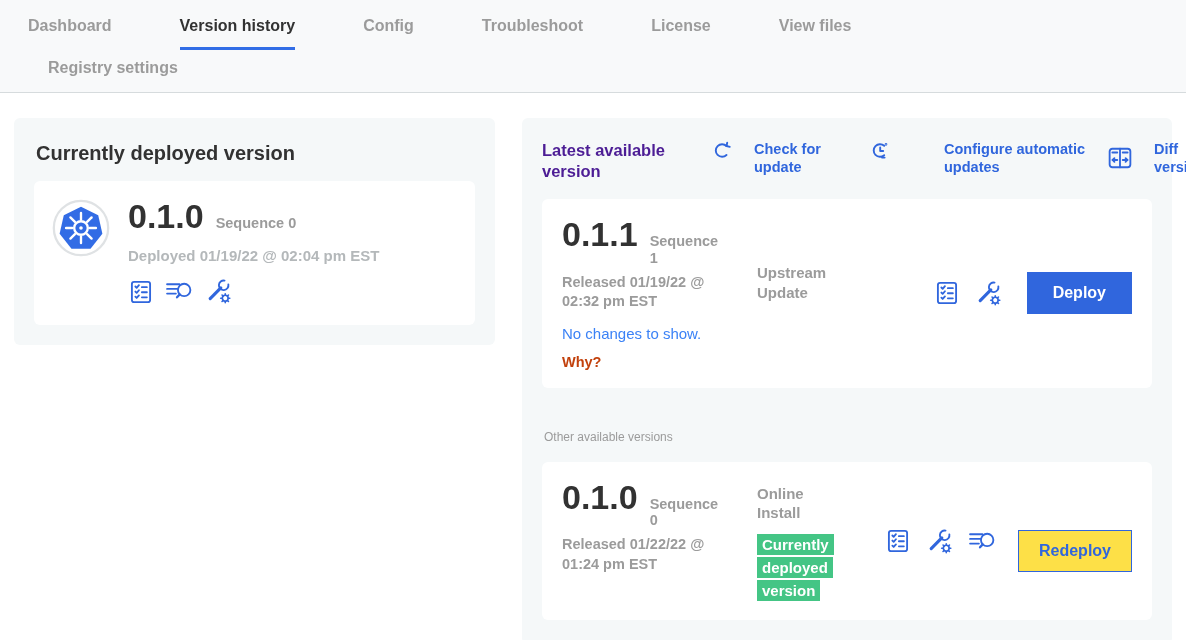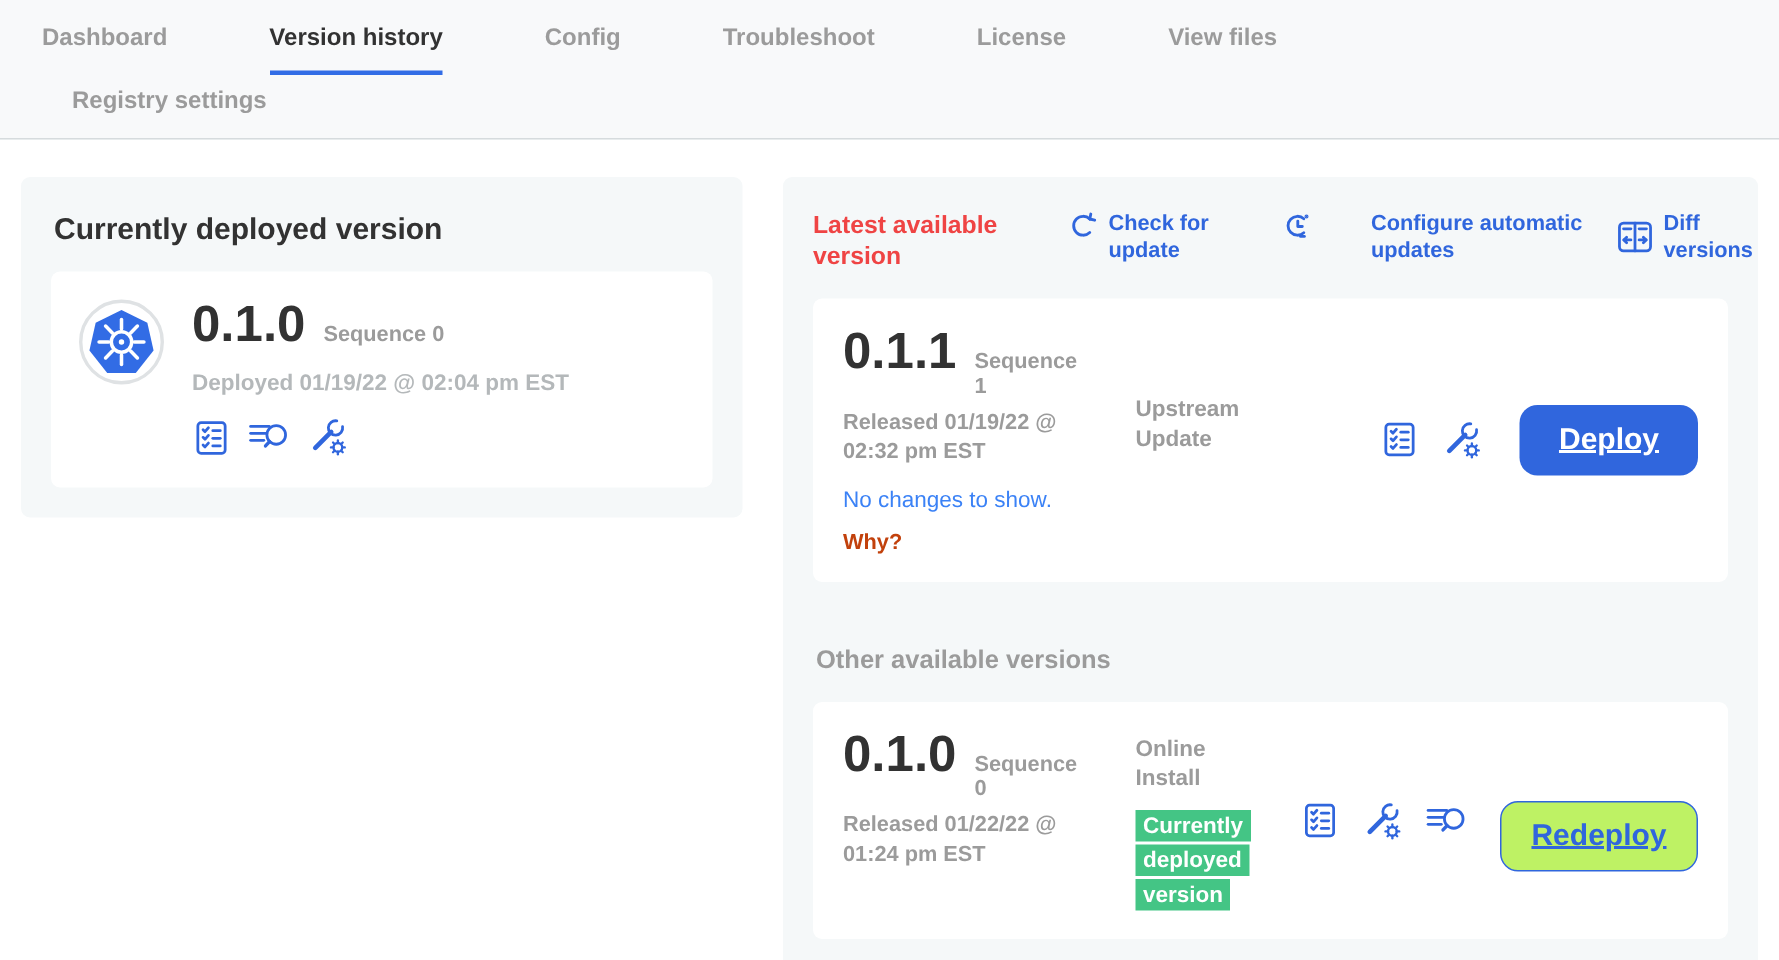--- a/index.html
+++ b/index.html
@@ -45,24 +45,24 @@
   .seq { font-size: 14.5px; font-weight: bold; color: #9b9b9b; margin-left: 12px; line-height: 1.15; }
   .seq.narrow { display: inline-block; width: 70px; margin-top: 7px; }
   .deployed-date { color: #b4b8ba; font-weight: bold; font-size: 15px; margin-top: 14px; }
   .icon-row { margin-top: 14px; display: flex; gap: 11px; align-items: center; }
   .icon { color: #3066dd; cursor: pointer; flex: none; }
 
   
   .latest-header { display: flex; align-items: flex-start; padding-top: 6px; }
   .latest-heading {
     width: 150px; flex: none;
-    font-size: 16.5px; font-weight: bold; color: #ef4444; line-height: 1.25;
+    font-size: 16.5px; font-weight: bold; color: #4c1d95; line-height: 1.25;
   }
   .action-link {
-    display: flex; gap: 7px; align-items: flex-start;
+    display: flex; gap: 22px; align-items: flex-start;
     color: #3066dd; font-weight: bold; font-size: 14.5px; line-height: 1.25;
     cursor: pointer;
   }
   .action-link .lbl-narrow { width: 82px; }
   .action-link .lbl-mid { width: 164px; margin-left: 32px; }
   .link-check { margin-left: 20px; }
   .link-config { margin-left: 34px; }
   .link-diff { margin-left: auto; align-items: center; }
 
   
@@ -78,26 +78,26 @@
   .col-source.pushed { padding-top: 46px; }
   .col-source.top { padding-top: 4px; }
   .badge-wrap { margin-top: 10px; width: 82px; }
   .badge {
     display: inline; background: #44c585; color: #fff;
     font-weight: bold; font-size: 15px; line-height: 1.55; padding: 2px 5px;
     -webkit-box-decoration-break: clone; box-decoration-break: clone;
   }
   .card-actions { margin-left: auto; display: flex; align-items: center; gap: 15px; align-self: center; }
   .btn {
-    border-radius: 12px; font-weight: bold; font-size: 20px;
-    font-family: "Liberation Sans", sans-serif; cursor: pointer; text-decoration: underline;
+    border-radius: 0; font-weight: bold; font-size: 16px;
+    font-family: "Liberation Sans", sans-serif; cursor: pointer;
   }
   .btn-deploy { background: #3066dd; color: #fff; border: none; padding: 12px 26px; margin-left: 10px; }
-  .btn-redeploy { background: #bef264; color: #3066dd; border: 1px solid #3066dd; padding: 11px 20px; margin-left: 6px; margin-top: 20px; }
-  .other-heading { color: #9b9b9b; font-weight: bold; font-size: 17px; margin: 42px 0 0 2px; }
+  .btn-redeploy { background: #fde047; color: #3066dd; border: 1px solid #3066dd; padding: 11px 20px; margin-left: 6px; margin-top: 20px; }
+  .other-heading { color: #9b9b9b; font-weight: normal; font-size: 12px; margin: 42px 0 0 2px; }
 </style>
 </head>
 <body>
 
 <svg width="0" height="0" style="position:absolute">
   <defs>
     <g id="ic-checklist" fill="none" stroke="currentColor" stroke-width="1.7" stroke-linecap="round" stroke-linejoin="round">
       <rect x="3.6" y="2.6" width="16.8" height="18.8" rx="2"></rect>
       <path d="M6.8 6.9 l1.2 1.2 2.1 -2.4"></path>
         <path d="M12.8 7.5 h4.6"></path>

